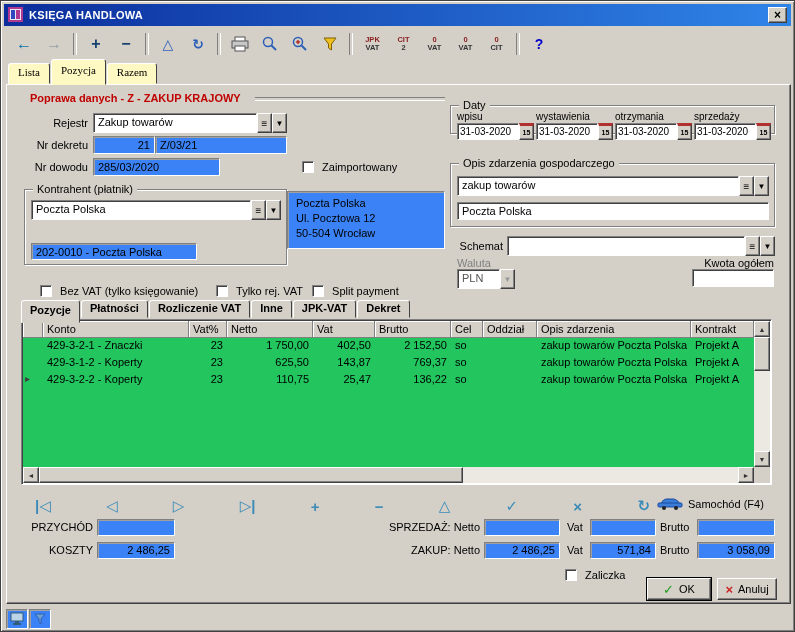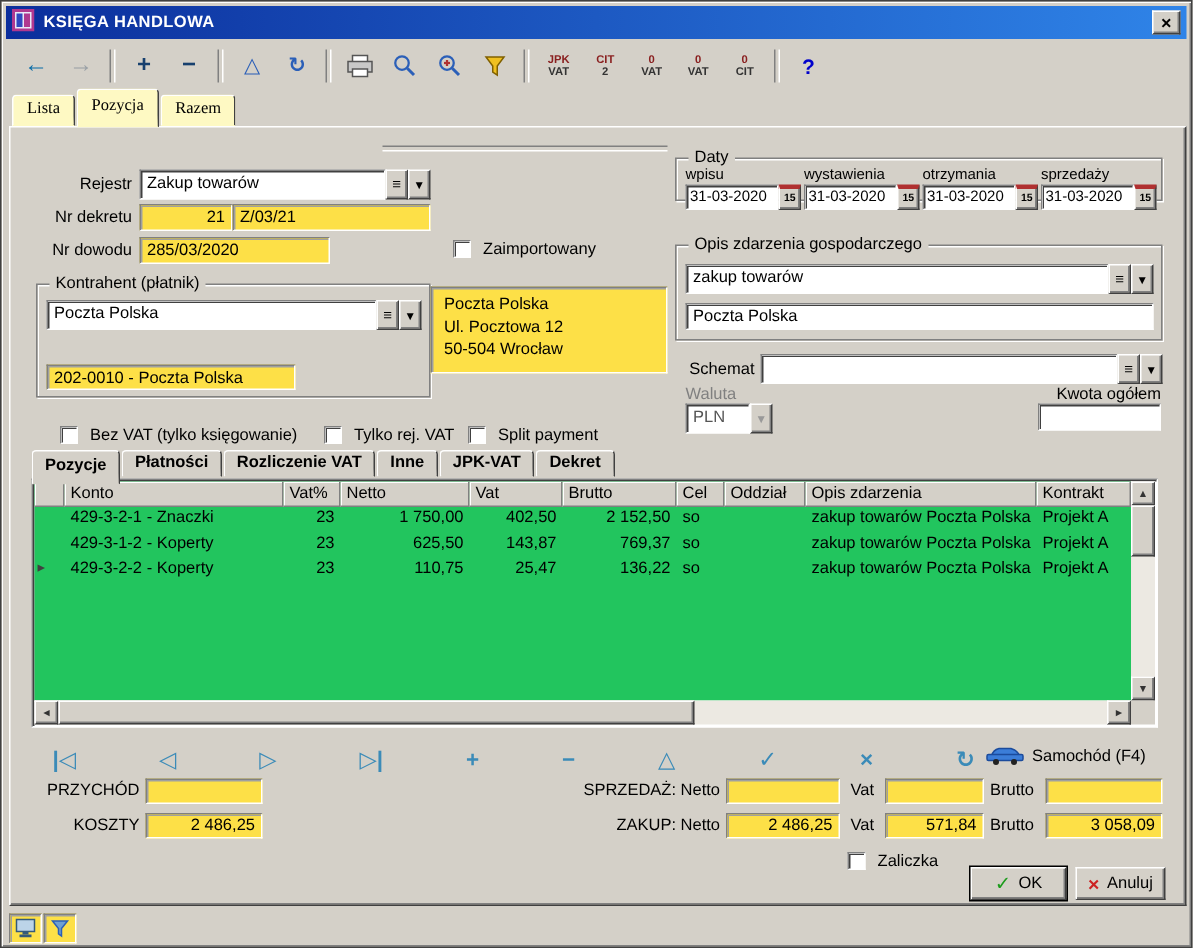--- a/index.html
+++ b/index.html
@@ -2,21 +2,21 @@
 <html><head>
 <meta charset="utf-8">
 <style>
   html,body{margin:0;padding:0;background:#808080;}
   body{width:795px;height:632px;overflow:hidden;font-family:"Liberation Sans","DejaVu Sans",sans-serif;font-size:11px;color:#000;}
   #screen{position:relative;width:795px;height:632px;background:#d4d0c8;
     border:1px solid #404040;box-sizing:border-box;
     box-shadow:inset 1px 1px 0 #fff, inset -1px -1px 0 #808080;}
   .abs{position:absolute;}
   .inset{border:1px solid;border-color:#808080 #fff #fff #808080;box-shadow:inset 1px 1px 0 #404040;background:#fff;box-sizing:border-box;}
-  .inset-gray{border:1px solid;border-color:#808080 #fff #fff #808080;box-shadow:inset 1px 1px 0 #a0a0a0;background:#fde047;box-sizing:border-box;}
+  .inset-gray{border:1px solid;border-color:#808080 #fff #fff #808080;box-shadow:inset 1px 1px 0 #a0a0a0;background:#3b82f6;box-sizing:border-box;}
   .outset{border:1px solid;border-color:#fff #404040 #404040 #fff;box-shadow:inset -1px -1px 0 #808080;background:#d4d0c8;box-sizing:border-box;}
   .titlebar{left:3px;top:3px;width:787px;height:22px;background:linear-gradient(90deg,#0b2e9c,#2f84e8);display:flex;align-items:center;padding:0 4px;box-sizing:border-box;}
   .titlebar .ttl{color:#fff;font-weight:bold;font-size:11px;margin-left:6px;flex:1;letter-spacing:.3px;}
   .closebtn{width:19px;height:16px;display:flex;align-items:center;justify-content:center;font-weight:bold;font-size:12px;color:#000;}
   .toolbar{left:3px;top:27px;width:787px;height:31px;display:flex;align-items:center;padding-left:6px;box-sizing:border-box;gap:2px;}
   .tbtn{width:26px;height:24px;display:flex;align-items:center;justify-content:center;background:transparent;border:1px solid transparent;}
   .tsep{width:2px;height:22px;border-left:1px solid #808080;border-right:1px solid #fff;margin:0 3px;}
   .g-back{color:#0d6ea8;font-size:16px;font-weight:bold;}
   .g-fwd{color:#9aa0a6;font-size:16px;font-weight:bold;}
   .g-plus,.g-minus{color:#17406e;font-size:16px;font-weight:bold;}
@@ -168,20 +168,21 @@
   </div>
 
   <div class="abs tabstrip">
     <span class="tab">Lista</span>
     <span class="tab active">Pozycja</span>
     <span class="tab">Razem</span>
   </div>
 
   <div class="abs mainpanel">
 
+    <div class="abs redhdr">Poprawa danych - Z - ZAKUP KRAJOWY</div>
     <div class="abs etchline" style="left:248px;top:12px;width:190px;"></div>
 
     <div class="abs lbl r" style="left:0;top:32px;width:81px;">Rejestr</div>
     <div class="abs combo" style="left:86px;top:28px;width:194px;height:20px;">
       <span class="val inset">Zakup towarów</span>
       <span class="cbtn outset lines">≡</span>
       <span class="cbtn outset">▼</span>
     </div>
 
     <div class="abs lbl r" style="left:0;top:54px;width:81px;">Nr dekretu</div>

